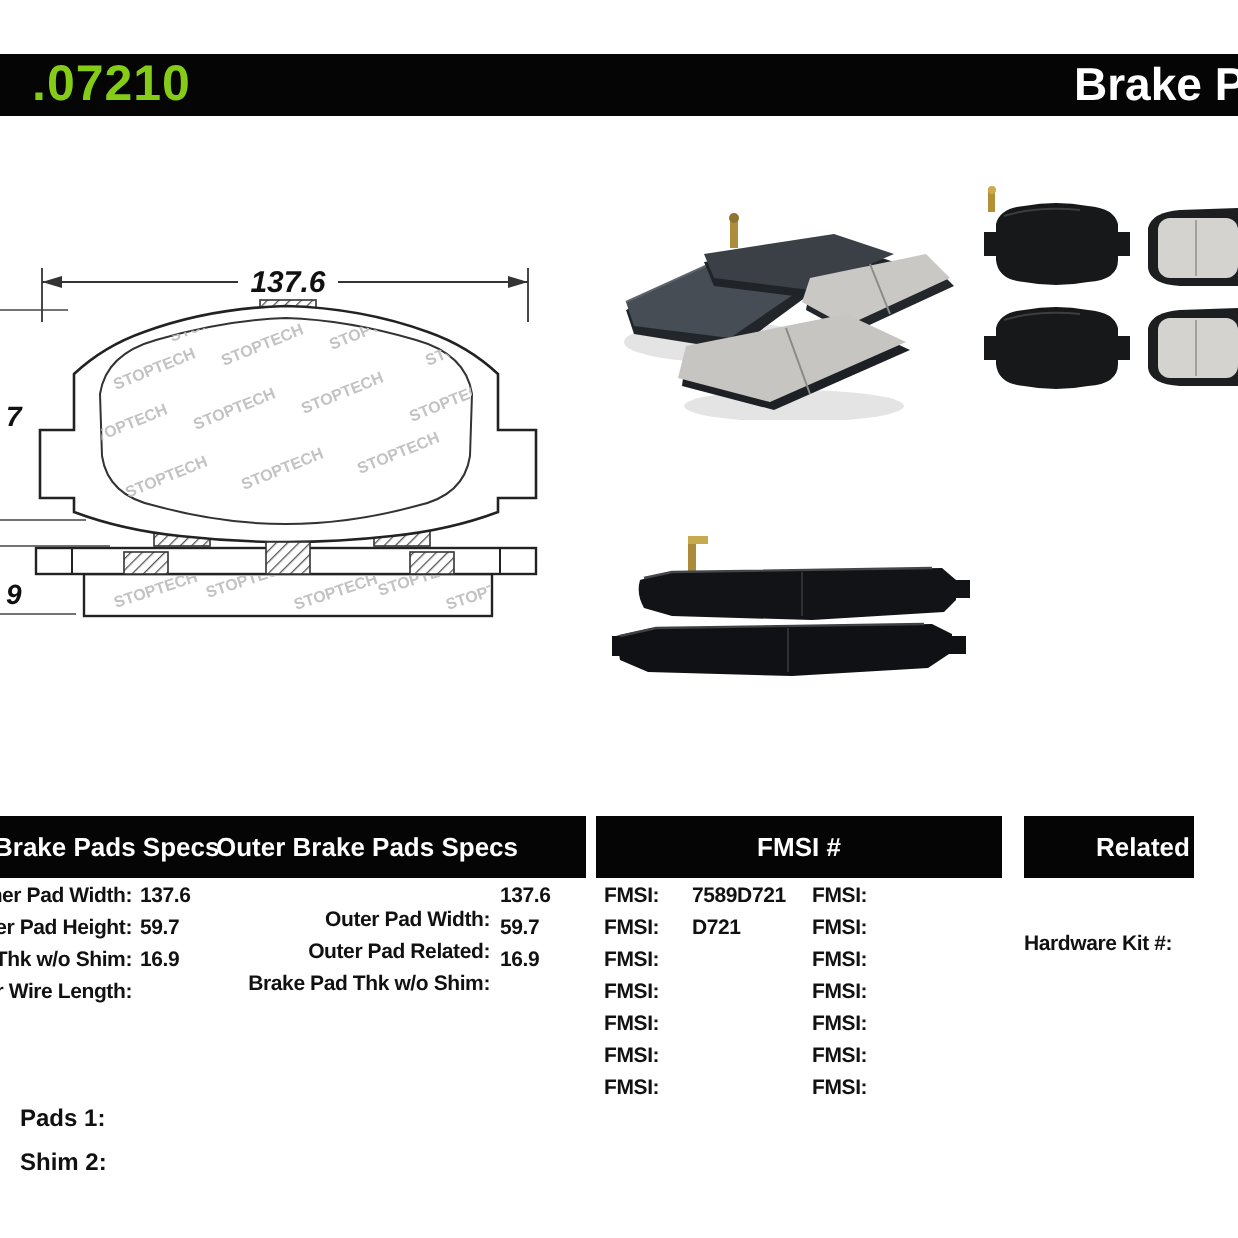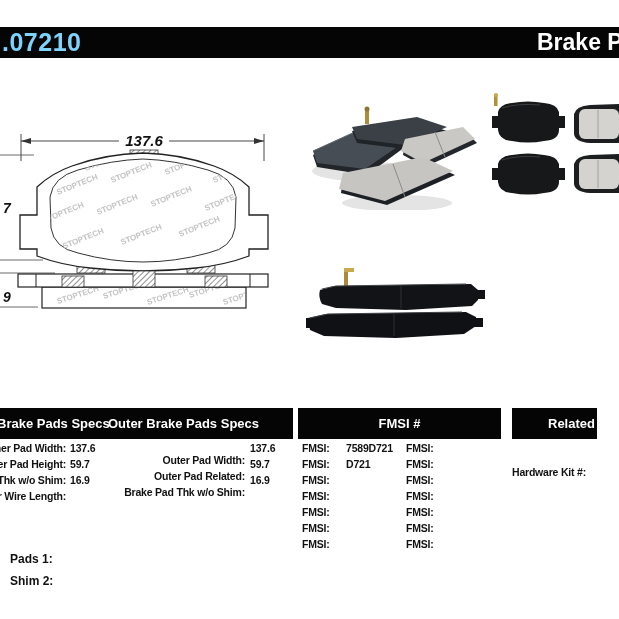--- a/index.html
+++ b/index.html
@@ -6,22 +6,22 @@
   .sheet{
     position:relative;width:619px;height:619px;overflow:hidden;
     background:#fff;font-family:"Liberation Sans",sans-serif;color:#111;
   }
   
   .topbar{
     position:absolute;left:0;top:27px;width:619px;height:31px;
     background:#050505;overflow:hidden;white-space:nowrap;
   }
   .part-number{
-    position:absolute;left:2px;top:0;height:31px;line-height:31px;
-    color:#7dd3fc;font-weight:bold;font-size:25px;letter-spacing:0.5px;
+    position:absolute;left:16px;top:0;height:31px;line-height:31px;
+    color:#84cc16;font-weight:bold;font-size:25px;letter-spacing:0.5px;
   }
   .doc-title{
     position:absolute;left:537px;top:0;height:31px;line-height:31px;
     color:#fff;font-weight:bold;font-size:23px;
   }
   
   .abs{position:absolute;}
   
   .hbar{
     position:absolute;top:408px;height:31px;background:#050505;

